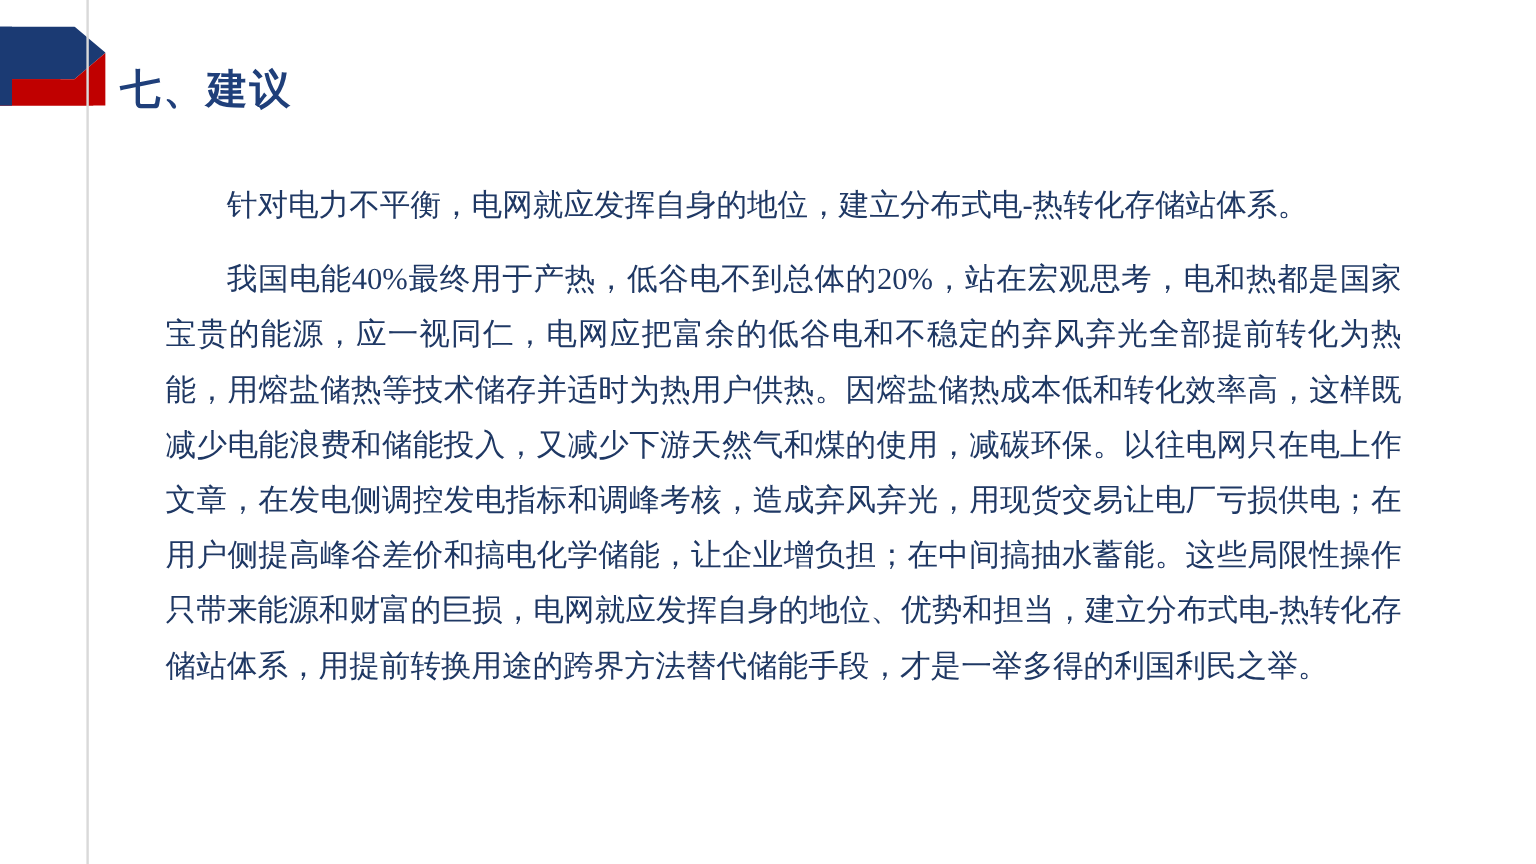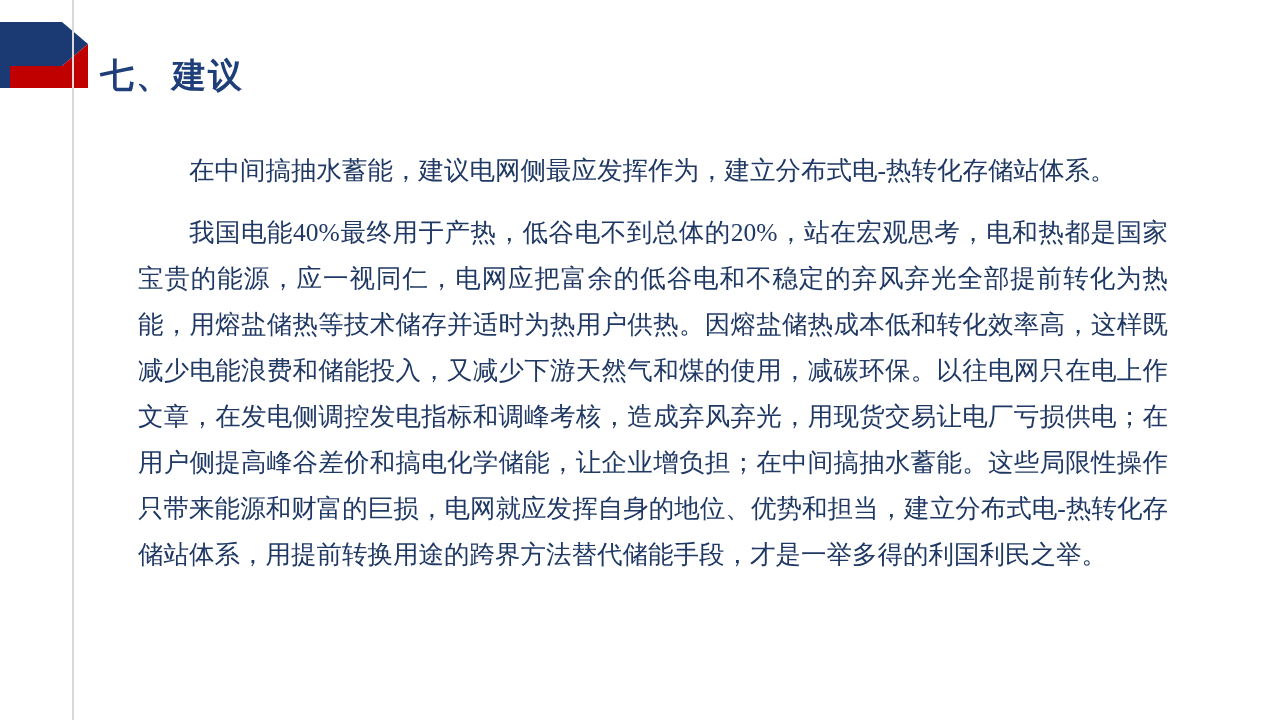--- a/index.html
+++ b/index.html
@@ -91,17 +91,17 @@
     <rect x="0" y="0" width="10" height="66" fill="#1b3a73"></rect>
   </svg>
 
   <div class="left-rule"></div>
 
   <div class="title-block">
     <div class="slide-title">七、建议</div>
   </div>
 
   <div class="body-block">
-    <p class="para">在中间搞抽水蓄能，建议电网侧最应发挥作为，建立分布式电-热转化存储站体系。</p>
+    <p class="para">针对电力不平衡，电网就应发挥自身的地位，建立分布式电-热转化存储站体系。</p>
     <p class="para">我国电能40%最终用于产热，低谷电不到总体的20%，站在宏观思考，电和热都是国家宝贵的能源，应一视同仁，电网应把富余的低谷电和不稳定的弃风弃光全部提前转化为热能，用熔盐储热等技术储存并适时为热用户供热。因熔盐储热成本低和转化效率高，这样既减少电能浪费和储能投入，又减少下游天然气和煤的使用，减碳环保。以往电网只在电上作文章，在发电侧调控发电指标和调峰考核，造成弃风弃光，用现货交易让电厂亏损供电；在用户侧提高峰谷差价和搞电化学储能，让企业增负担；在中间搞抽水蓄能。这些局限性操作只带来能源和财富的巨损，电网就应发挥自身的地位、优势和担当，建立分布式电-热转化存储站体系，用提前转换用途的跨界方法替代储能手段，才是一举多得的利国利民之举。</p>
   </div>
 
 </div>
 
 </body></html>

